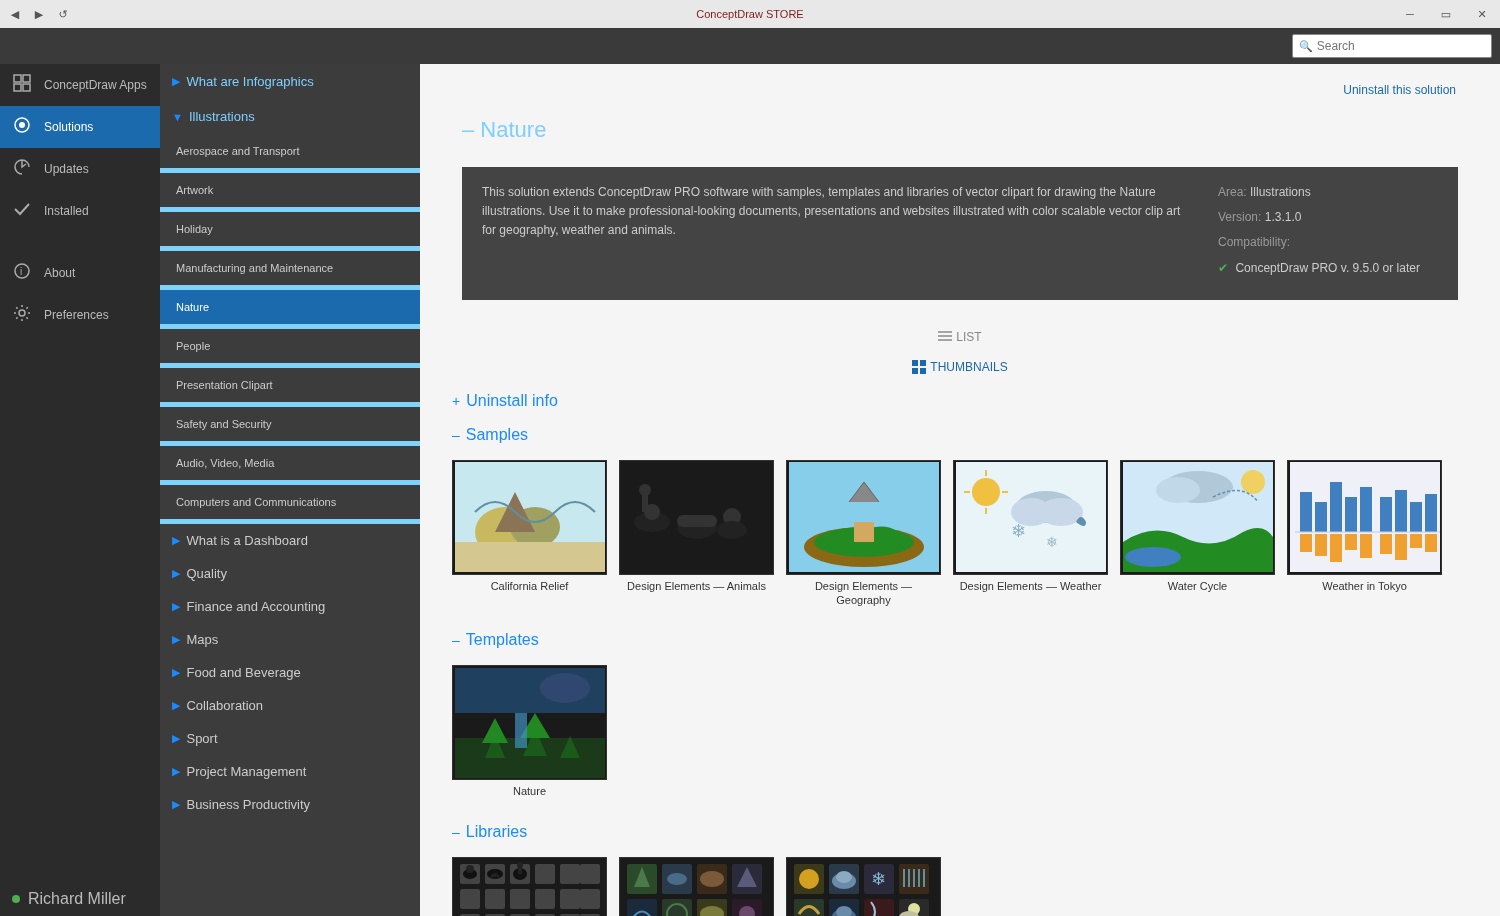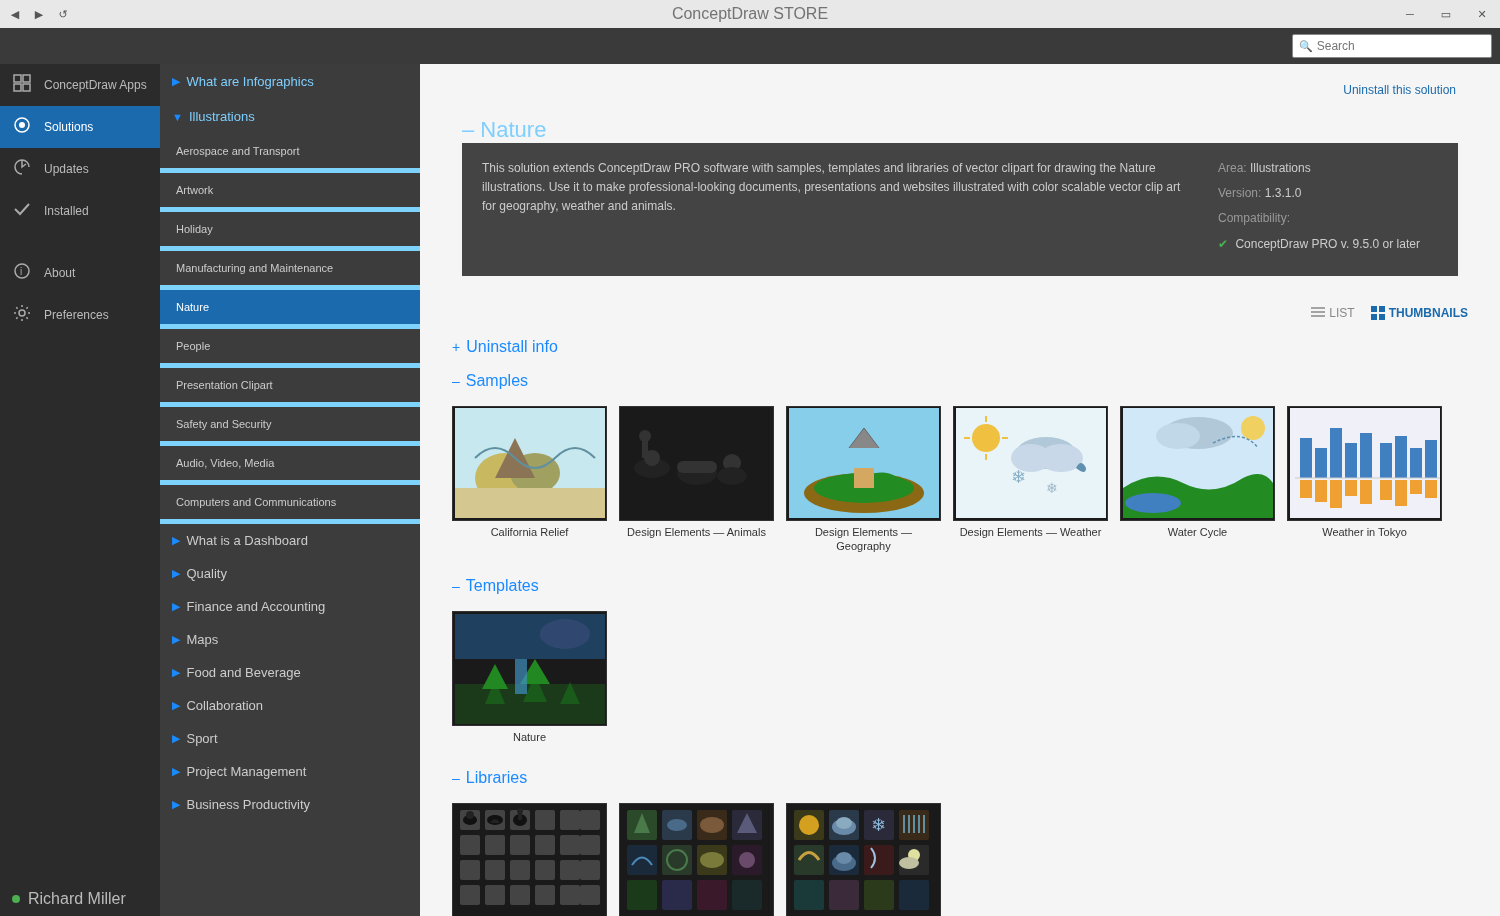--- a/index.html
+++ b/index.html
@@ -8,21 +8,21 @@
     
     .title-bar {
       background: #e8e8e8;
       height: 28px;
       display: flex;
       align-items: center;
       justify-content: center;
       position: relative;
       flex-shrink: 0;
     }
-    .title-bar-text { font-size: 16px; color: #737373; }
+    .title-bar-text { font-size: 11px; color: #7f1d1d; }
     .title-bar-controls {
       position: absolute;
       right: 0;
       top: 0;
       height: 100%;
       display: flex;
       align-items: stretch;
     }
     .title-bar-btn {
       width: 36px;
@@ -160,21 +160,21 @@
       padding: 6px 16px 0;
       color: #1a6aad;
       font-size: 12px;
       cursor: pointer;
     }
 
     .page-title {
       color: #7ecfff;
       font-size: 22px;
       font-weight: normal;
-      margin-bottom: 0;
+      margin-bottom: 24px;
     }
 
     .description-panel {
       background: #444;
       color: #ccc;
       padding: 16px 20px;
       font-size: 12px;
       line-height: 1.6;
       display: flex;
       gap: 30px;
@@ -186,27 +186,28 @@
     .meta-label { color: #999; }
     .meta-value { color: #ccc; }
     .meta-check { color: #4caf50; margin-right: 4px; }
 
     .view-toggle {
       display: flex;
       align-items: center;
       justify-content: flex-end;
       padding: 10px 20px;
       gap: 16px;
+      flex-direction: column;
     }
     .view-btn {
       display: flex; align-items: center; gap: 4px;
       font-size: 12px; color: #888; cursor: pointer;
       text-decoration: none; background: none; border: none;
     }
-    .view-btn.active { color: #1a6aad; font-weight: bold; }
+    .view-btn.active { color: #1a6aad; font-weight: normal; }
 
     .section-header {
       display: flex;
       align-items: center;
       gap: 6px;
       padding: 8px 20px;
       font-size: 16px;
       color: #1a8aff;
       cursor: pointer;
     }

